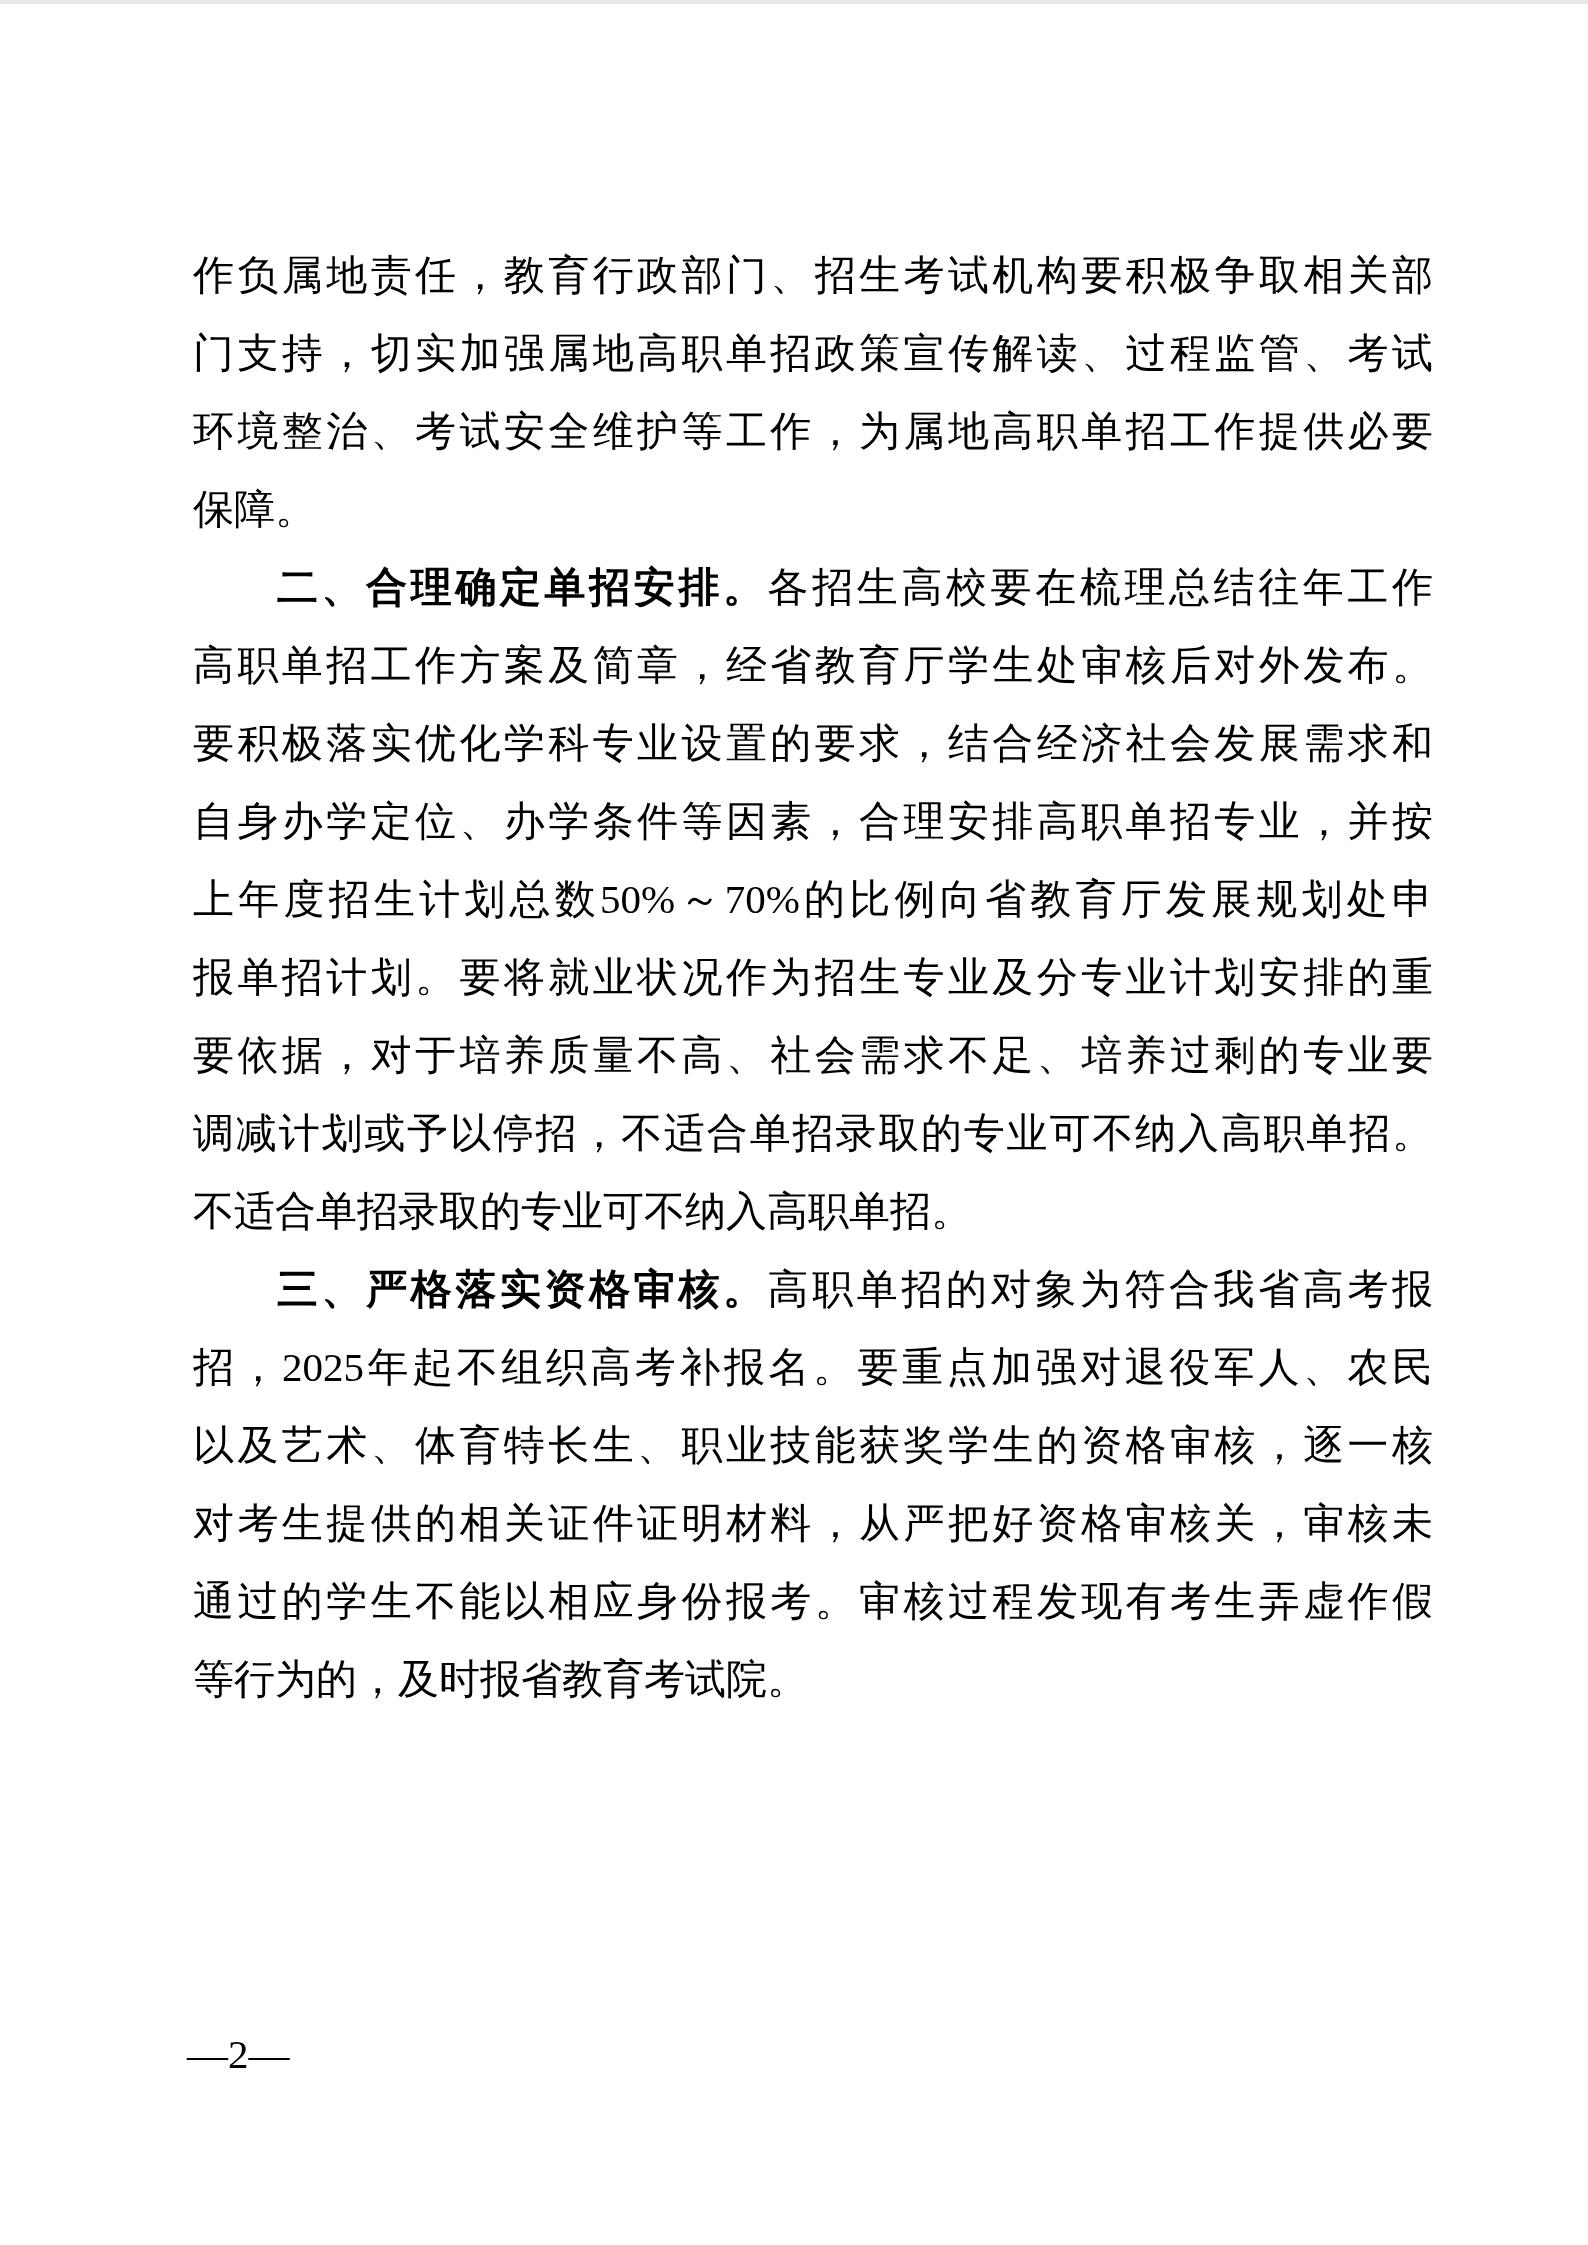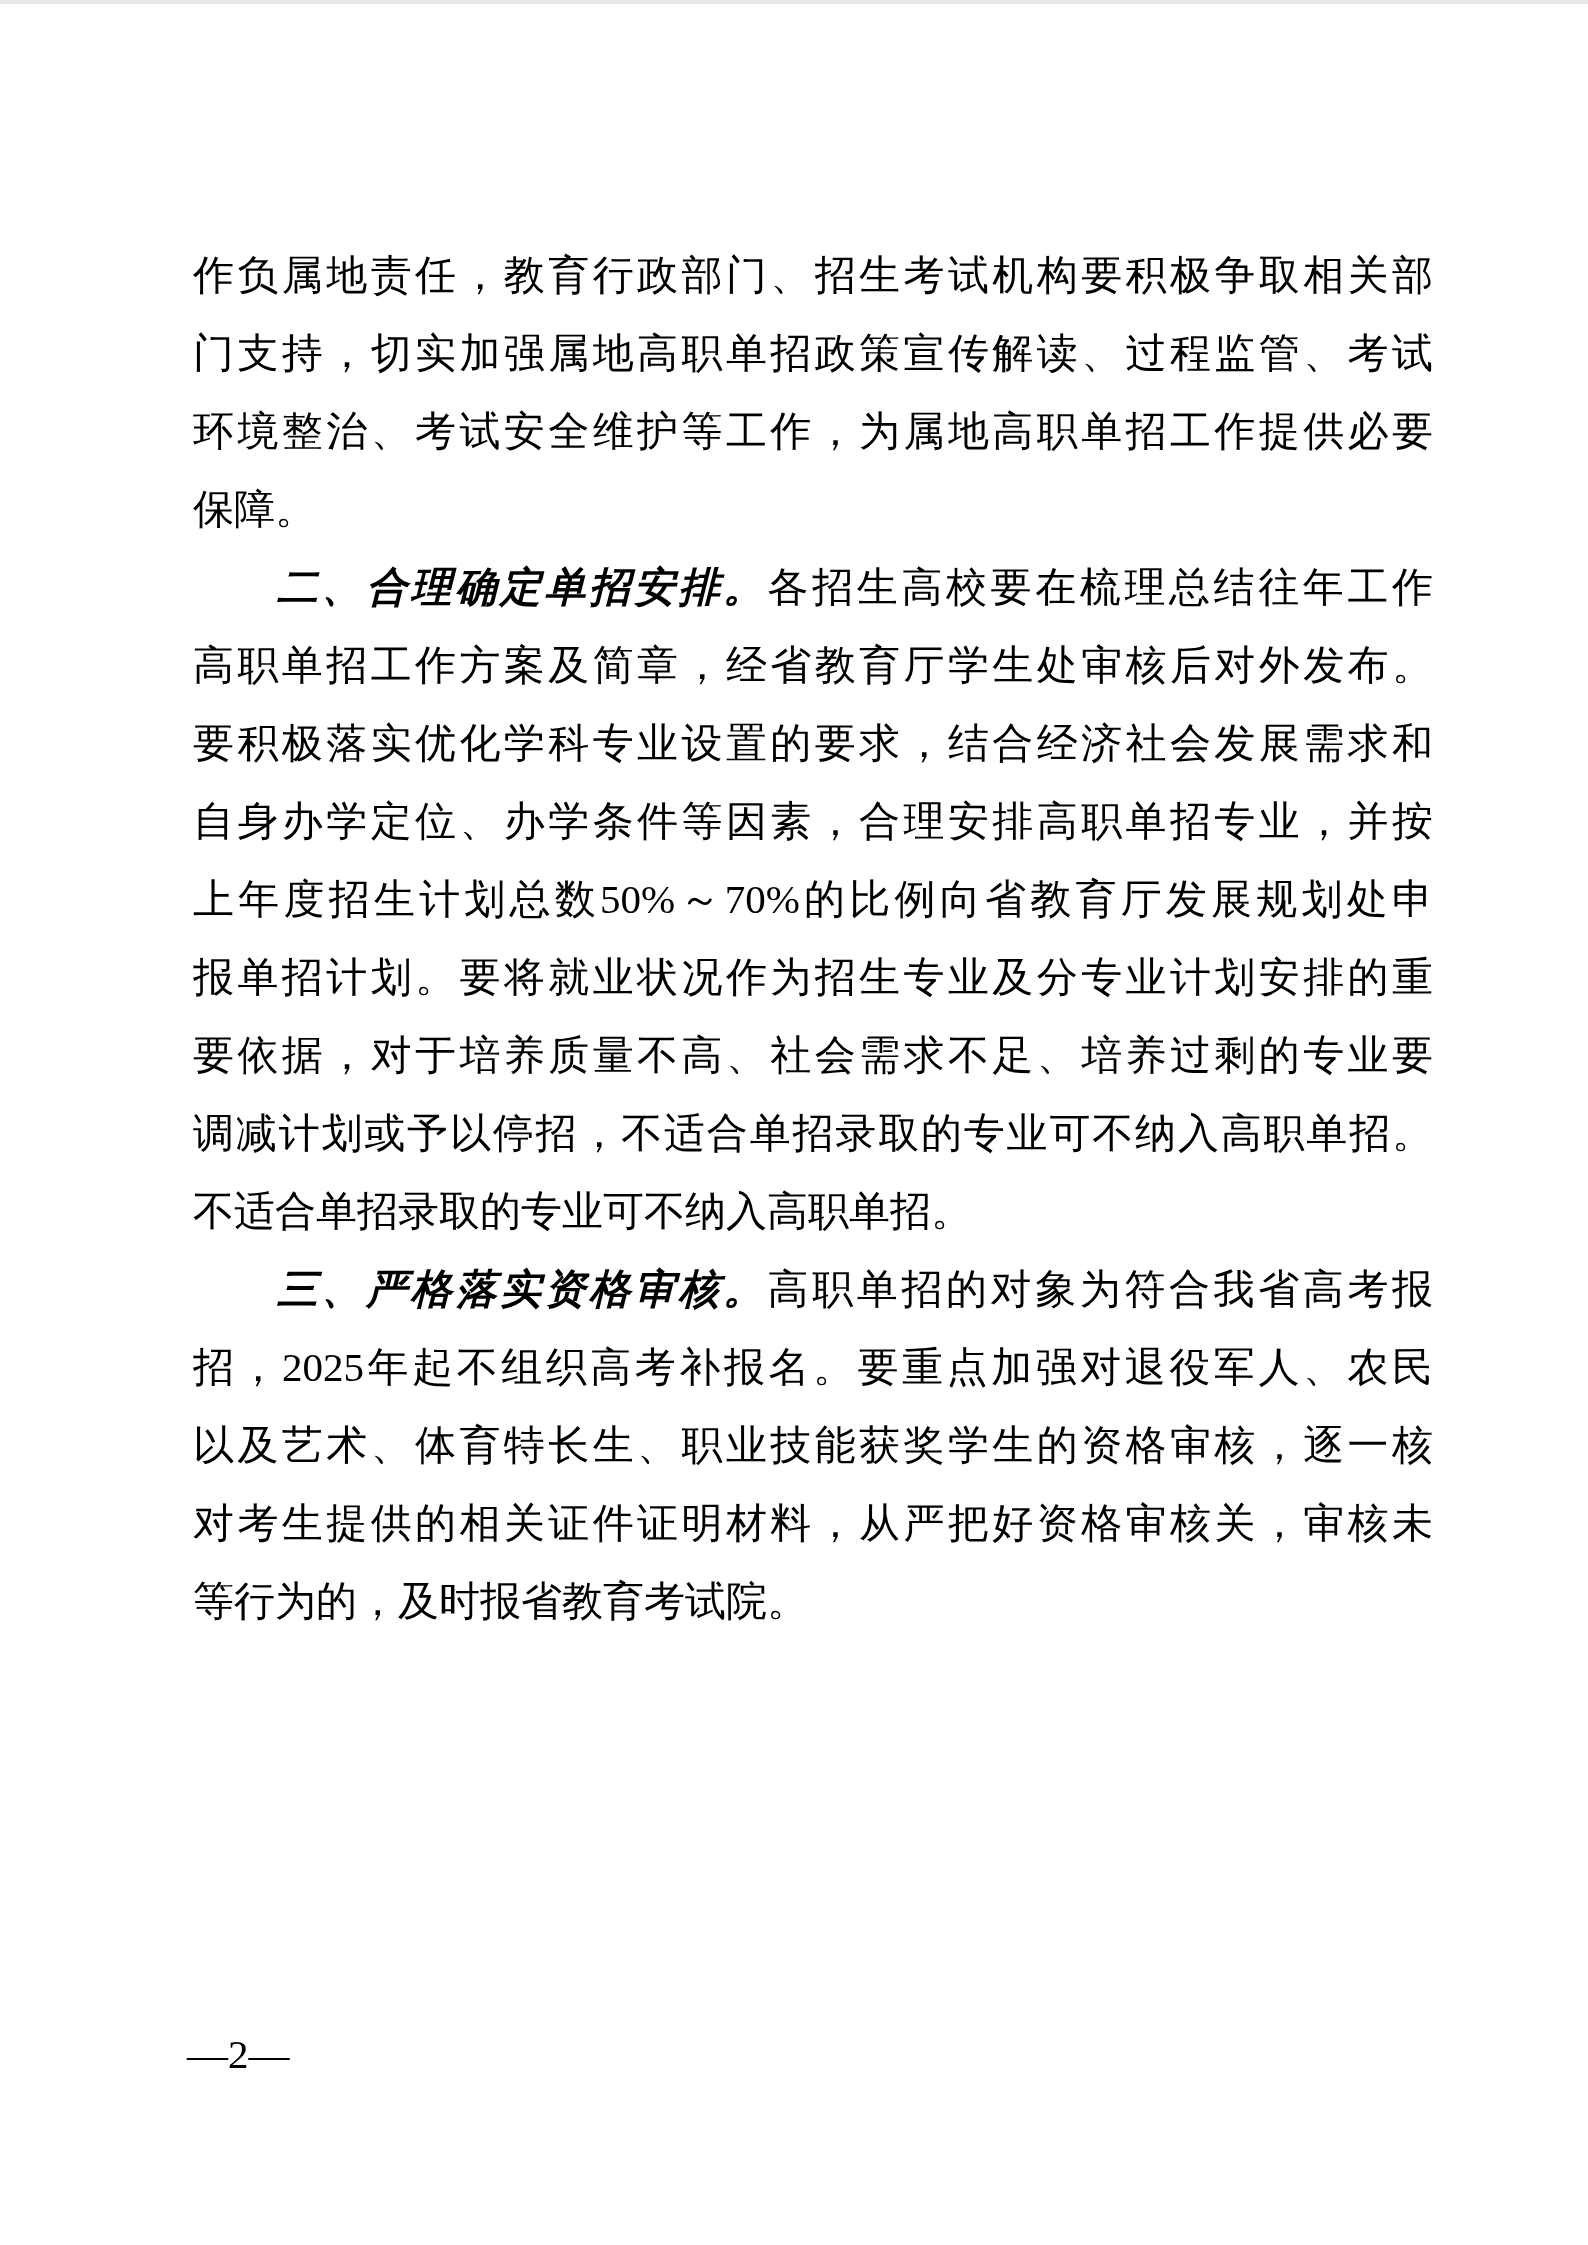--- a/index.html
+++ b/index.html
@@ -39,21 +39,20 @@
     text-align: left;
     text-align-last: left;
   }
   .text-line.indent {
     text-indent: 84px;
   }
   .seg { font-kerning: none; text-align: right; }
   .bold-seg {
     font-family: "Liberation Sans", "DejaVu Sans", sans-serif;
     font-weight: bold;
-    font-style: italic;
   }
   .page-num {
     position: absolute;
     left: 187px;
     top: 2026px;
     font-size: 41px;
     line-height: 48px;
     text-align: left;
   }
 </style>
@@ -72,16 +71,17 @@
       <div class="text-line justify"><span class="seg">自身办学定位、办学条件等因素，合理安排高职单招专业，并按</span></div>
       <div class="text-line justify"><span class="seg">上年度招生计划总数50%～70%的比例向省教育厅发展规划处申</span></div>
       <div class="text-line justify"><span class="seg">报单招计划。要将就业状况作为招生专业及分专业计划安排的重</span></div>
       <div class="text-line justify"><span class="seg">要依据，对于培养质量不高、社会需求不足、培养过剩的专业要</span></div>
       <div class="text-line justify"><span class="seg">调减计划或予以停招，不适合单招录取的专业可不纳入高职单招。</span></div>
       <div class="text-line left"><span class="seg">不适合单招录取的专业可不纳入高职单招。</span></div>
       <div class="text-line justify indent"><span class="seg bold-seg">三、严格落实资格审核。</span><span class="seg">高职单招的对象为符合我省高考报</span></div>
       <div class="text-line justify"><span class="seg">招，2025年起不组织高考补报名。要重点加强对退役军人、农民</span></div>
       <div class="text-line justify"><span class="seg">以及艺术、体育特长生、职业技能获奖学生的资格审核，逐一核</span></div>
       <div class="text-line justify"><span class="seg">对考生提供的相关证件证明材料，从严把好资格审核关，审核未</span></div>
+      <div class="text-line justify"><span class="seg">通过的学生不能以相应身份报考。审核过程发现有考生弄虚作假</span></div>
       <div class="text-line left"><span class="seg">等行为的，及时报省教育考试院。</span></div>
     </div>
   <div class="page-num">—2—</div>
 </div>
 
 </body></html>

